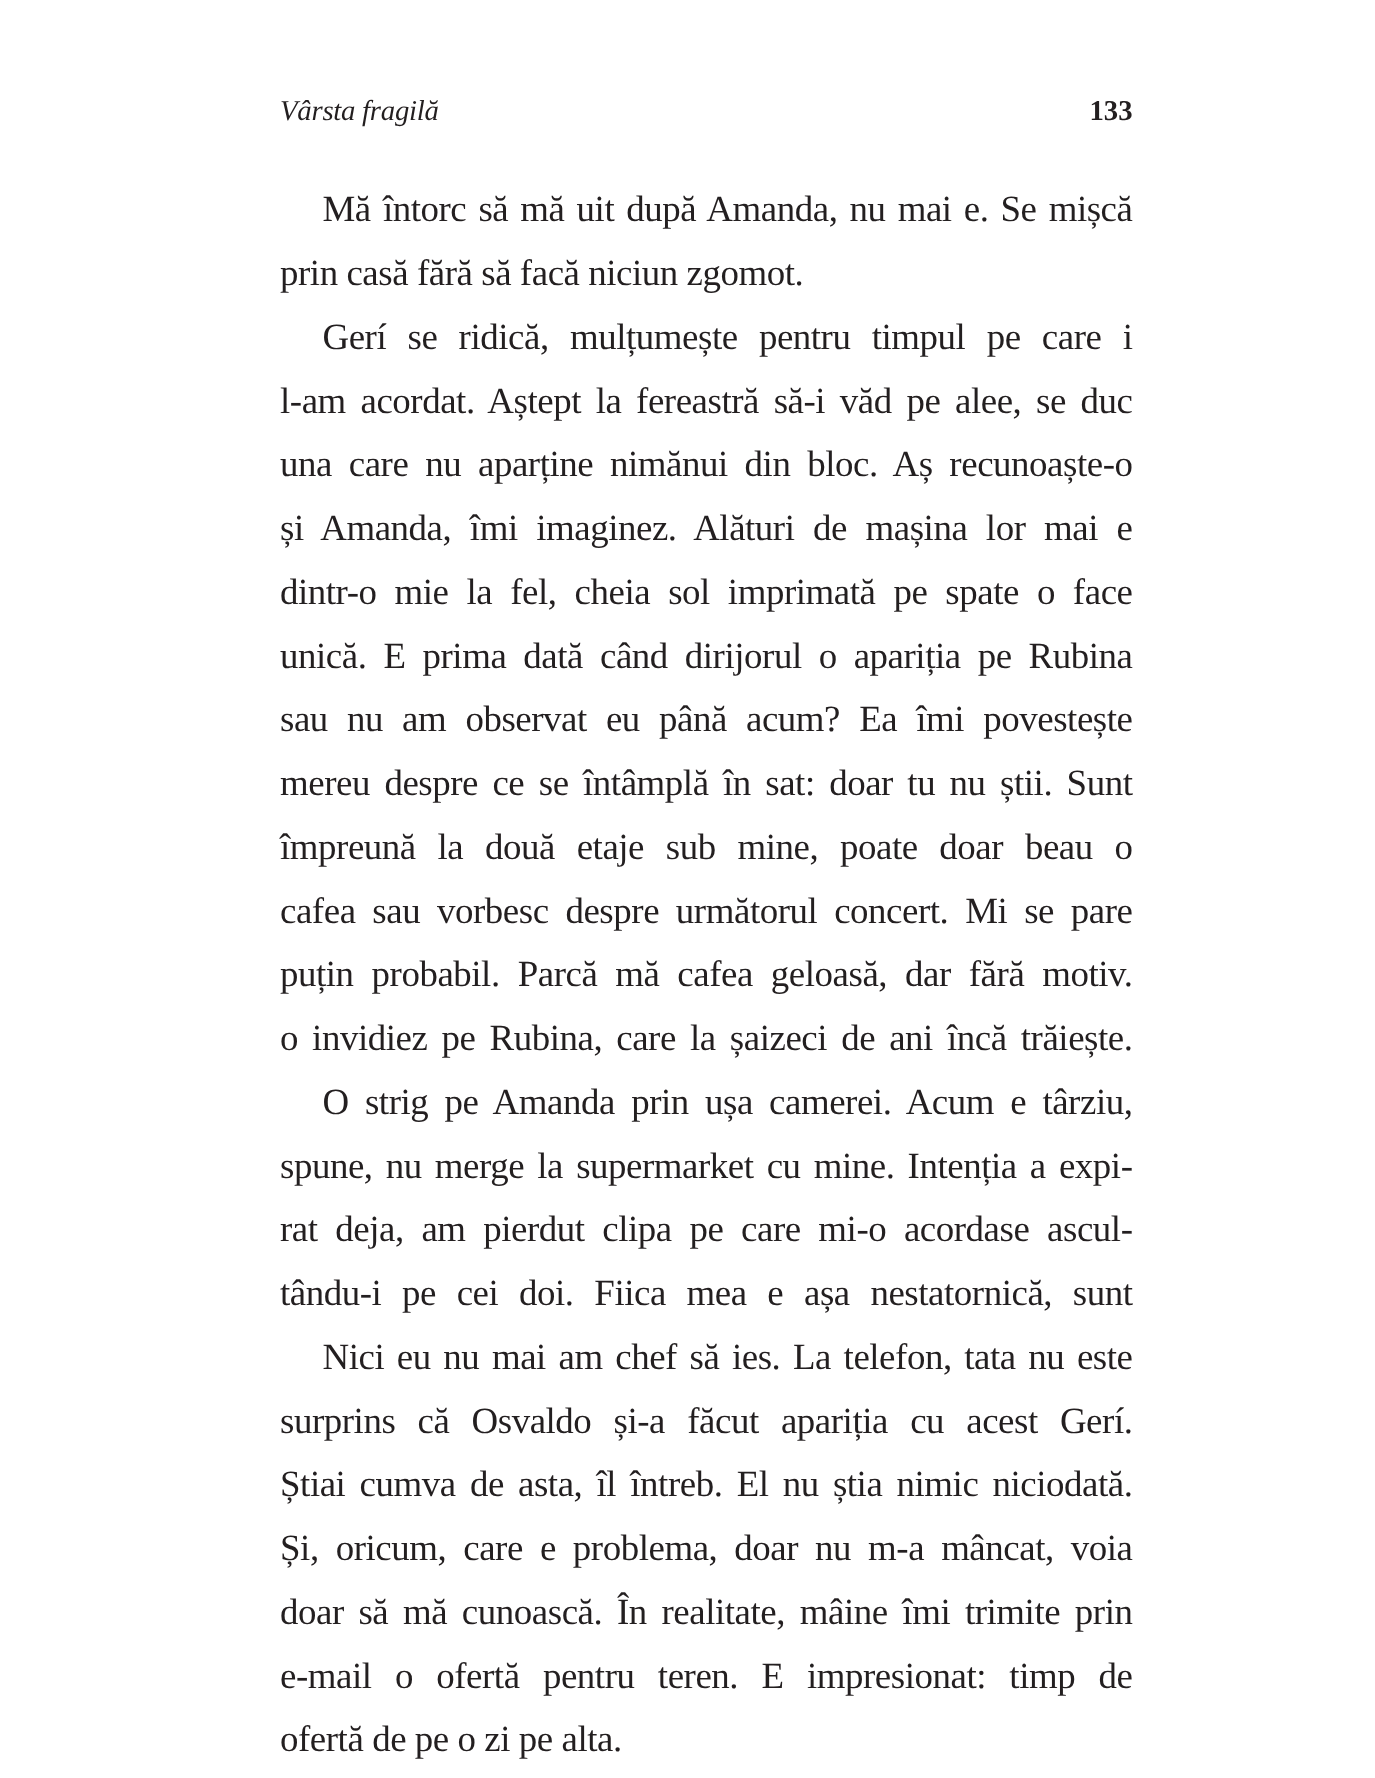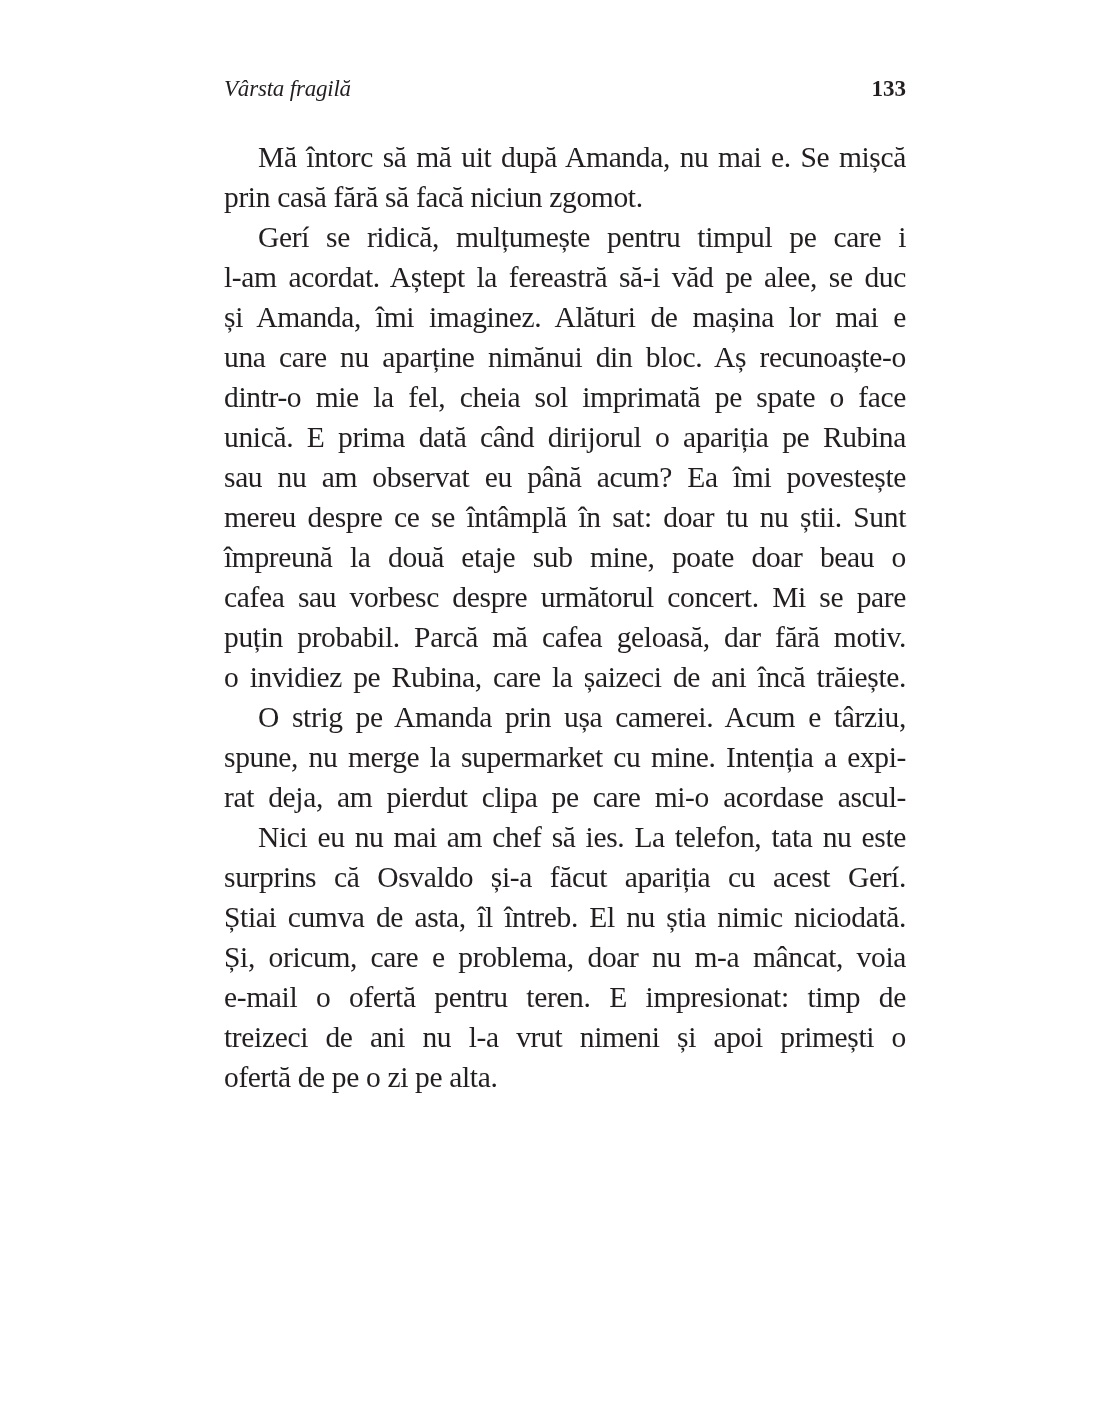--- a/index.html
+++ b/index.html
@@ -61,20 +61,21 @@
       display: block;
       font-size: 29.5px;
       line-height: 40px;
       height: 40px;
       text-align: justify;
       text-align-last: justify;
       white-space: nowrap;
       letter-spacing: -0.35px;
       word-spacing: 0px;
       overflow: visible;
+      margin-top: 11px;
     }
     .line.first {
       text-indent: 34px;
     }
     .line.last {
       text-align-last: left;
     }
   </style>
 </head>
 <body>
@@ -89,42 +90,43 @@
   <div class="body-text">
 
     <p class="paragraph">
       <span class="line first">Mă întorc să mă uit după Amanda, nu mai e. Se mișcă</span>
       <span class="line last">prin casă fără să facă niciun zgomot.</span>
     </p>
 
     <p class="paragraph">
       <span class="line first">Gerí se ridică, mulțumește pentru timpul pe care i</span>
       <span class="line">l-am acordat. Aștept la fereastră să-i văd pe alee, se duc</span>
+      <span class="line">una care nu aparține nimănui din bloc. Aș recunoaște-o</span>
       <span class="line">și Amanda, îmi imaginez. Alături de mașina lor mai e</span>
-      <span class="line">una care nu aparține nimănui din bloc. Aș recunoaște-o</span>
       <span class="line">dintr-o mie la fel, cheia sol imprimată pe spate o face</span>
       <span class="line">unică. E prima dată când dirijorul o apariția pe Rubina</span>
       <span class="line">sau nu am observat eu până acum? Ea îmi povestește</span>
       <span class="line">mereu despre ce se întâmplă în sat: doar tu nu știi. Sunt</span>
       <span class="line">împreună la două etaje sub mine, poate doar beau o</span>
       <span class="line">cafea sau vorbesc despre următorul concert. Mi se pare</span>
       <span class="line">puțin probabil. Parcă mă cafea geloasă, dar fără motiv.</span>
       <span class="line">o invidiez pe Rubina, care la șaizeci de ani încă trăiește.</span>
     </p>
 
     <p class="paragraph">
       <span class="line first">O strig pe Amanda prin ușa camerei. Acum e târziu,</span>
       <span class="line">spune, nu merge la supermarket cu mine. Intenția a expi-</span>
       <span class="line">rat deja, am pierdut clipa pe care mi-o acordase ascul-</span>
+      <span class="line">tându-i pe cei doi. Fiica mea e așa nestatornică, sunt</span>
     </p>
 
     <p class="paragraph">
       <span class="line first">Nici eu nu mai am chef să ies. La telefon, tata nu este</span>
       <span class="line">surprins că Osvaldo și-a făcut apariția cu acest Gerí.</span>
       <span class="line">Știai cumva de asta, îl întreb. El nu știa nimic niciodată.</span>
       <span class="line">Și, oricum, care e problema, doar nu m-a mâncat, voia</span>
+      <span class="line">doar să mă cunoască. În realitate, mâine îmi trimite prin</span>
       <span class="line">e-mail o ofertă pentru teren. E impresionat: timp de</span>
-      <span class="line">treizeci de ani nu l-a vrut nimeni și apoi primești o</span>
       <span class="line last">ofertă de pe o zi pe alta.</span>
     </p>
 
   </div>
 </div>
 
 </body></html>

